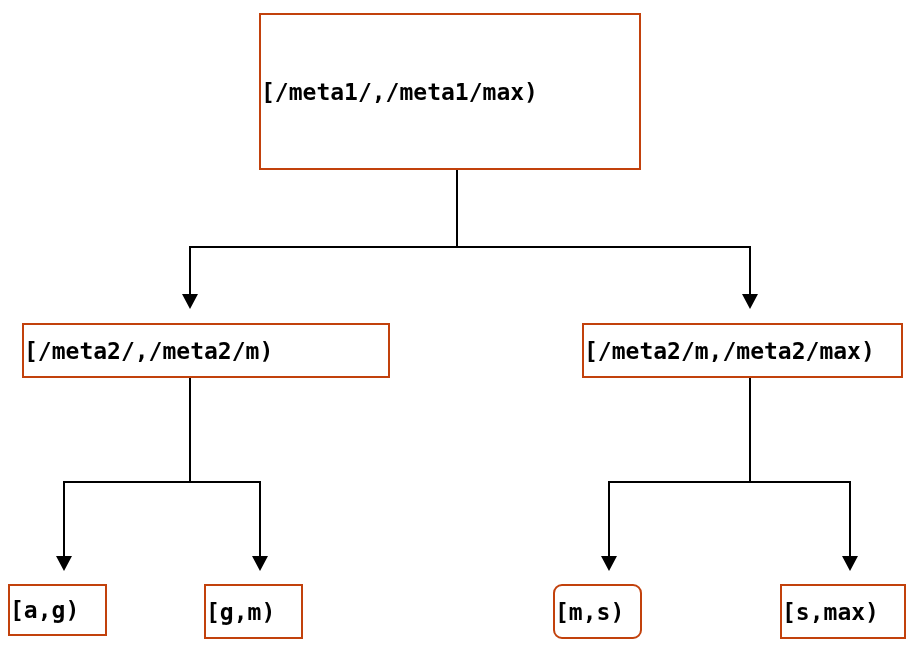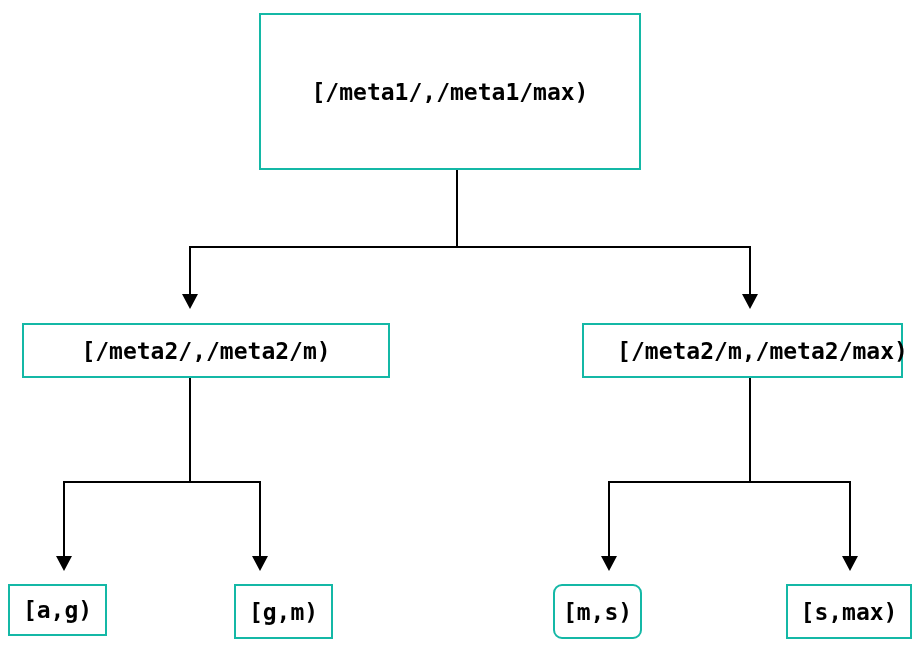--- a/index.html
+++ b/index.html
@@ -18,38 +18,38 @@
   .edges {
     position: absolute;
     left: 0;
     top: 0;
     width: 912px;
     height: 652px;
   }
   .node {
     position: absolute;
     box-sizing: border-box;
-    border: 2px solid #14b8a6;
+    border: 2px solid #c2410c;
     background: #ffffff;
     display: flex;
     align-items: center;
-    justify-content: center;
+    justify-content: flex-start;
     color: #000000;
     font-size: 23px;
     font-weight: bold;
     white-space: nowrap;
     letter-spacing: 0;
   }
   .node-root   { left: 259px; top: 13px;  width: 382px; height: 157px; }
   .node-left   { left: 22px;  top: 323px; width: 368px; height: 55px; }
-  .node-right  { left: 582px; top: 323px; width: 321px; height: 55px; padding-left: 40px; }
+  .node-right  { left: 582px; top: 323px; width: 321px; height: 55px; }
   .node-leaf-ag   { left: 8px;   top: 584px; width: 99px;  height: 52px; }
-  .node-leaf-gm   { left: 204px; top: 584px; width: 99px;  height: 55px; margin-left: 30px; }
+  .node-leaf-gm   { left: 204px; top: 584px; width: 99px;  height: 55px; }
   .node-leaf-ms   { left: 553px; top: 584px; width: 89px;  height: 55px; border-radius: 9px; }
-  .node-leaf-smax { left: 780px; top: 584px; width: 126px; height: 55px; margin-left: 6px; }
+  .node-leaf-smax { left: 780px; top: 584px; width: 126px; height: 55px; }
   .edge-line {
     stroke: #000000;
     stroke-width: 2;
     fill: none;
   }
   .arrowhead {
     fill: #000000;
     stroke: none;
   }
 </style>

